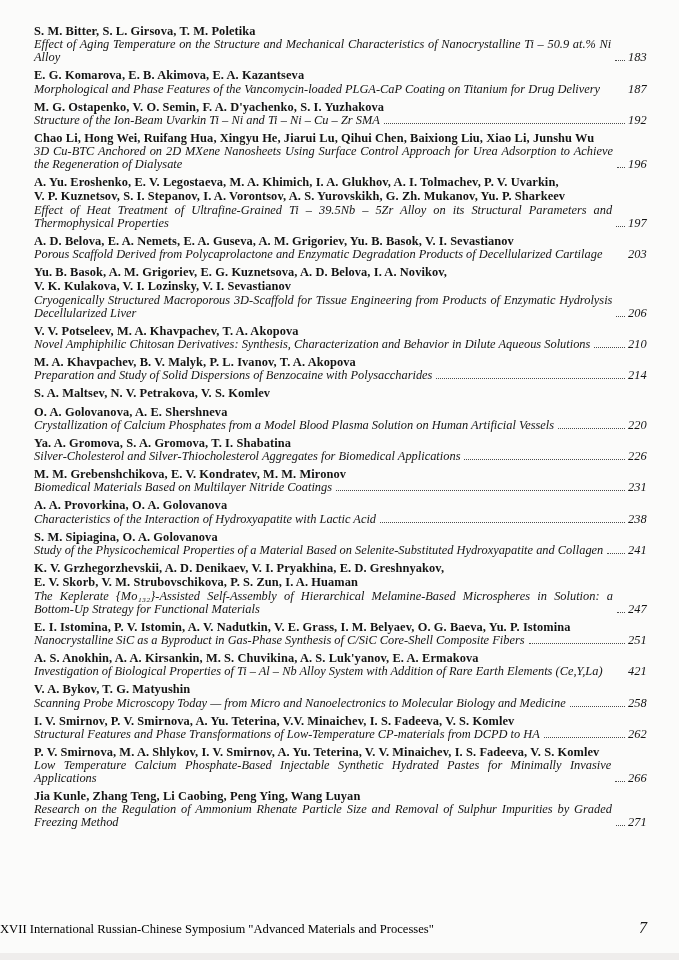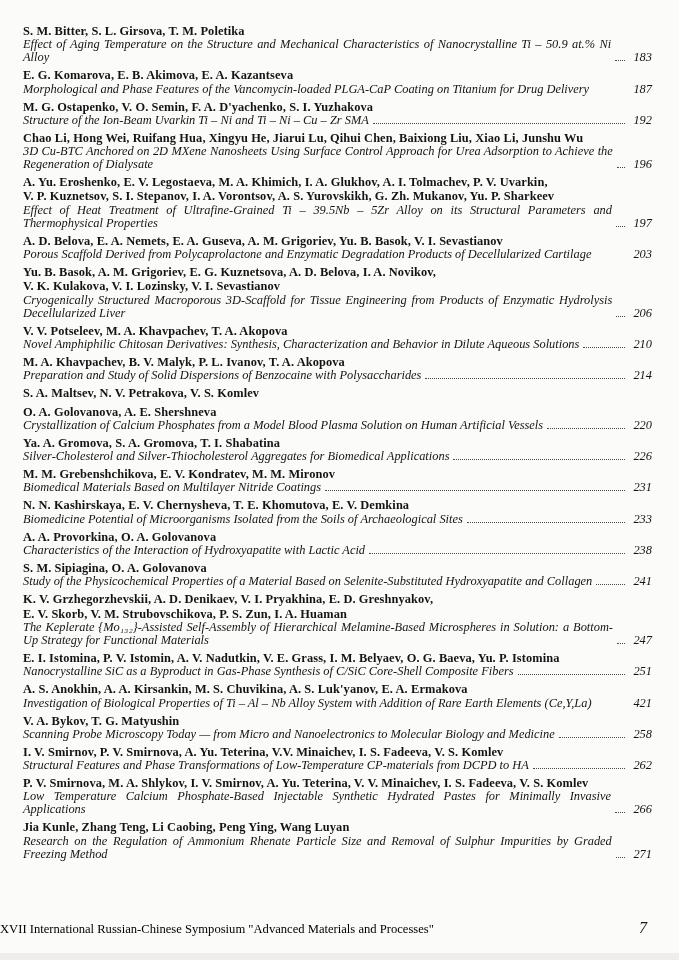--- a/index.html
+++ b/index.html
@@ -6,21 +6,21 @@
   body {
     width: 679px; height: 960px;
     background: #fbfbfa;
     font-family: "Liberation Serif", serif;
     color: #141414;
     position: relative;
     overflow: hidden;
   }
   .page {
     position: absolute; inset: 0;
-    padding: 24px 27px 0 23px;
+    padding: 24px 27px 0 34px;
     box-sizing: border-box;
   }
   .entry { margin-bottom: 4px; }
   .authors {
     font-weight: bold;
     font-size: 12.4px;
     line-height: 14.3px;
     letter-spacing: 0.1px;
     white-space: normal;
   }
@@ -36,21 +36,21 @@
     flex: 1 1 10px;
     min-width: 8px;
     border-bottom: 1.6px dotted #4a4a4a;
     margin: 0 3px 3px 4px;
     height: 0;
   }
   .leader.no-dots { border-bottom: none; }
   .page-num {
     flex: 0 0 auto;
     min-width: 24px;
-    text-align: right;
+    text-align: left;
     font-style: italic;
   }
   .footer {
     position: absolute; left: 0; right: 0; bottom: 18px;
     height: 20px;
   }
   .footer-text {
     display: block;
     text-align: left;
     font-size: 12.6px;
@@ -166,28 +166,20 @@
           <span class="leader"></span>
           <span class="page-num">226</span>
         </div>
       </div>
       <div class="entry">
         <div class="authors">M. M. Grebenshchikova, E. V. Kondratev, M. M. Mironov</div>
         <div class="title-row">
           <span class="title-text">Biomedical Materials Based on Multilayer Nitride Coatings</span>
           <span class="leader"></span>
           <span class="page-num">231</span>
-        </div>
-      </div>
-      <div class="entry">
-        <div class="authors">N. N. Kashirskaya, E. V. Chernysheva, T. E. Khomutova, E. V. Demkina</div>
-        <div class="title-row">
-          <span class="title-text">Biomedicine Potential of Microorganisms Isolated from the Soils of Archaeological Sites</span>
-          <span class="leader"></span>
-          <span class="page-num">233</span>
         </div>
       </div>
       <div class="entry">
         <div class="authors">A. A. Provorkina, O. A. Golovanova</div>
         <div class="title-row">
           <span class="title-text">Characteristics of the Interaction of Hydroxyapatite with Lactic Acid</span>
           <span class="leader"></span>
           <span class="page-num">238</span>
         </div>
       </div>

